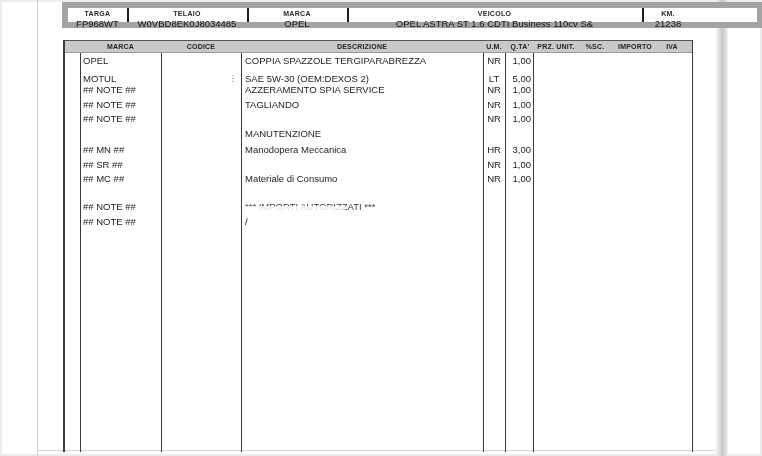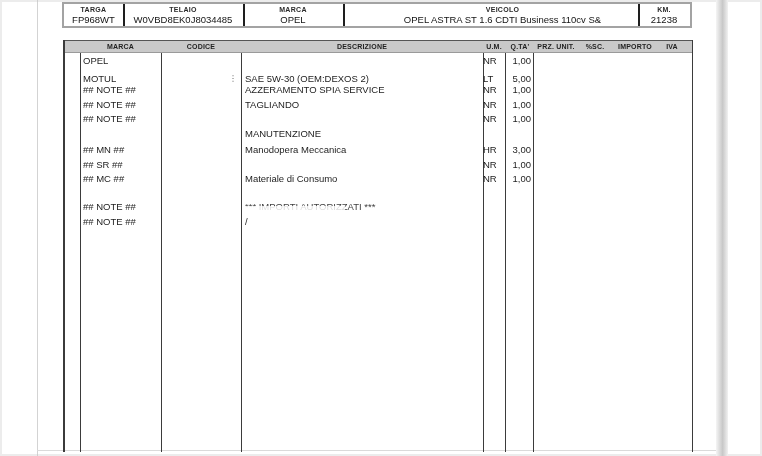--- a/index.html
+++ b/index.html
@@ -9,30 +9,30 @@
     font-family:"Liberation Sans", sans-serif;
     -webkit-font-smoothing:antialiased;
   }
   .frame { position:absolute; left:0; top:0; right:0; bottom:0; border:2px solid #ececec; pointer-events:none; }
   .page-edge-left { position:absolute; left:37px; top:0; width:1px; height:456px; background:#c4c4c4; opacity:.75; }
   .page-shadow-right { position:absolute; left:716px; top:0; width:12px; height:456px;
     background:linear-gradient(to right,#f5f5f5,#c8c8c8 55%,#f1f1f1); }
   .page-bottom-line { position:absolute; left:37px; top:450px; width:679px; height:1px; background:#dadada; }
 
   
-  .vh-table { position:absolute; left:62px; top:2px; width:630px; height:26px;
-    border:2px solid #a3a3a3; box-sizing:border-box; background:#fff; }
+  .vh-table { position:absolute; left:62px; top:2px; width:701px; height:26px;
+    border:6px solid #a3a3a3; box-sizing:border-box; background:#fff; }
   .vh-line { position:absolute; top:0; bottom:0; width:2px; background:#1e1e1e; }
   .vh-l1 { left:59px; } .vh-l2 { left:179px; } .vh-l3 { left:279px; } .vh-l4 { left:574px; }
   .vh-label { position:absolute; top:1px; height:9px; line-height:9px;
     font-size:7px; font-weight:bold; letter-spacing:.3px; color:#2a2a2a; text-align:center; }
   .vh-value { position:absolute; top:9px; height:13px; line-height:13px;
     font-size:9.5px; color:#141414; text-align:center; white-space:nowrap; }
   .vh-c0 { left:0; width:59px; } .vh-c1 { left:59px; width:120px; }
-  .vh-c2 { left:179px; width:100px; } .vh-c3 { left:279px; width:295px;margin-left:12px; }
+  .vh-c2 { left:179px; width:100px; } .vh-c3 { left:279px; width:295px; }
   .vh-c4 { left:574px; width:52px; }
 
   
   .it-table { position:absolute; left:63px; top:40px; width:630px; height:412px; }
   .it-band { position:absolute; left:0; top:0; width:630px; height:13px;
     background:#c9c9c9; border-top:1px solid #555; border-bottom:1px solid #9a9a9a; box-sizing:border-box; }
   .it-h { position:absolute; top:2px; height:9px; line-height:9px;
     font-size:7px; font-weight:bold; letter-spacing:.2px; color:#222; text-align:center; white-space:nowrap; }
   .h-marca { left:17px;  width:81px; }
   .h-codice{ left:98px;  width:80px; }
@@ -55,21 +55,21 @@
   .vl-outerR { left:628.5px; top:0; height:412px; width:1.5px; }
 
   .it-row { position:absolute; left:0; width:630px; height:14px; line-height:14px;
     font-size:9.5px; color:#1d1d1d; white-space:nowrap; }
   .r0{top:14px} .r1{top:32px} .r2{top:43px} .r3{top:57.5px} .r4{top:72px}
   .r4b{top:86.5px} .r5{top:103px} .r6{top:117.5px} .r7{top:132px} .r8{top:160px} .r9{top:174.5px}
 
   .c-marca  { position:absolute; left:20px;  width:76px; }
   .c-codice { position:absolute; left:100px; width:74px; text-align:right; font-size:8px; color:#555; }
   .c-descr  { position:absolute; left:182px; width:236px; }
-  .c-um     { position:absolute; left:420px; width:22px; }
+  .c-um     { position:absolute; left:420px; width:22px; text-align:center; }
   .c-qta    { position:absolute; left:442px; width:26px; text-align:right; }
 
   .fade-bottom { position:relative; color:#3f3f3f; }
   .fade-bottom::after { content:""; position:absolute; left:-2px; right:30px; bottom:1.5px; height:5px;
     background:rgba(255,255,255,.82); }
 </style>
 </head>
 <body>
 
 <div class="frame"></div>
@@ -114,20 +114,21 @@
   <div class="it-vline vl-mc"></div>
   <div class="it-vline vl-cd"></div>
   <div class="it-vline vl-du"></div>
   <div class="it-vline vl-uq"></div>
   <div class="it-vline vl-qp"></div>
   <div class="it-vline vl-outerR"></div>
 
   <div class="it-row r0">
     <span class="c-marca">OPEL</span>
     <span class="c-codice"></span>
+    <span class="c-descr">COPPIA SPAZZOLE TERGIPARABREZZA</span>
     <span class="c-um">NR</span>
     <span class="c-qta">1,00</span>
   </div>
   <div class="it-row r1">
     <span class="c-marca">MOTUL</span>
     <span class="c-codice">⋮</span>
     <span class="c-descr">SAE 5W-30 (OEM:DEXOS 2)</span>
     <span class="c-um">LT</span>
     <span class="c-qta">5,00</span>
   </div>

